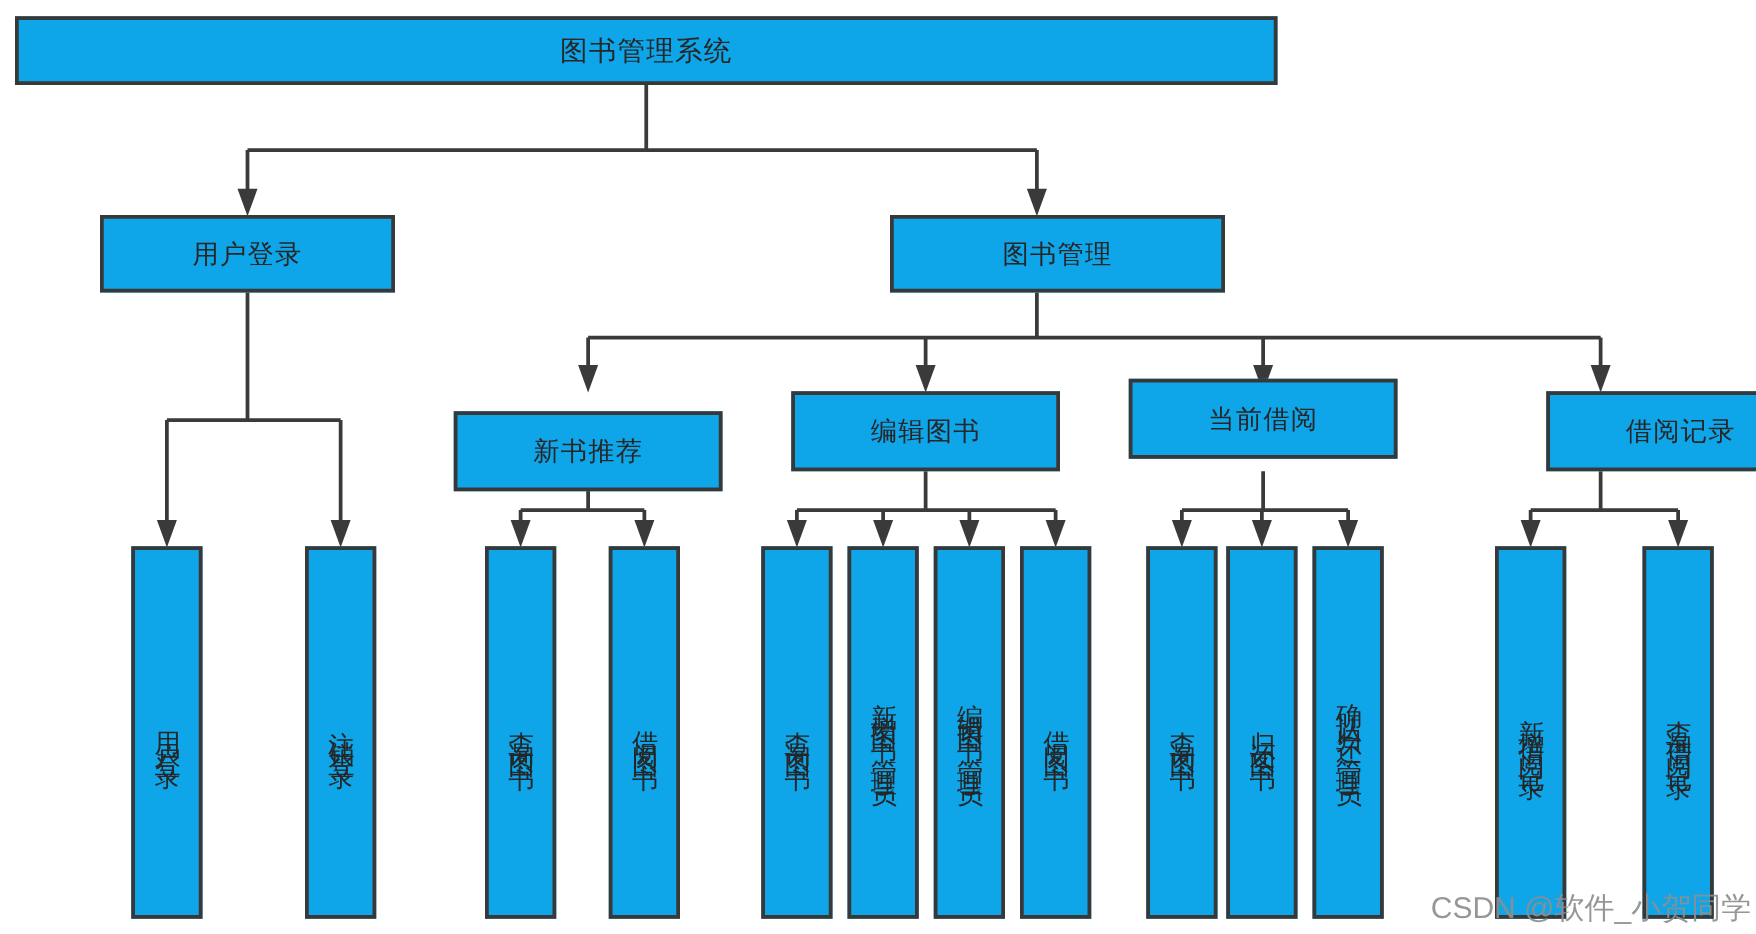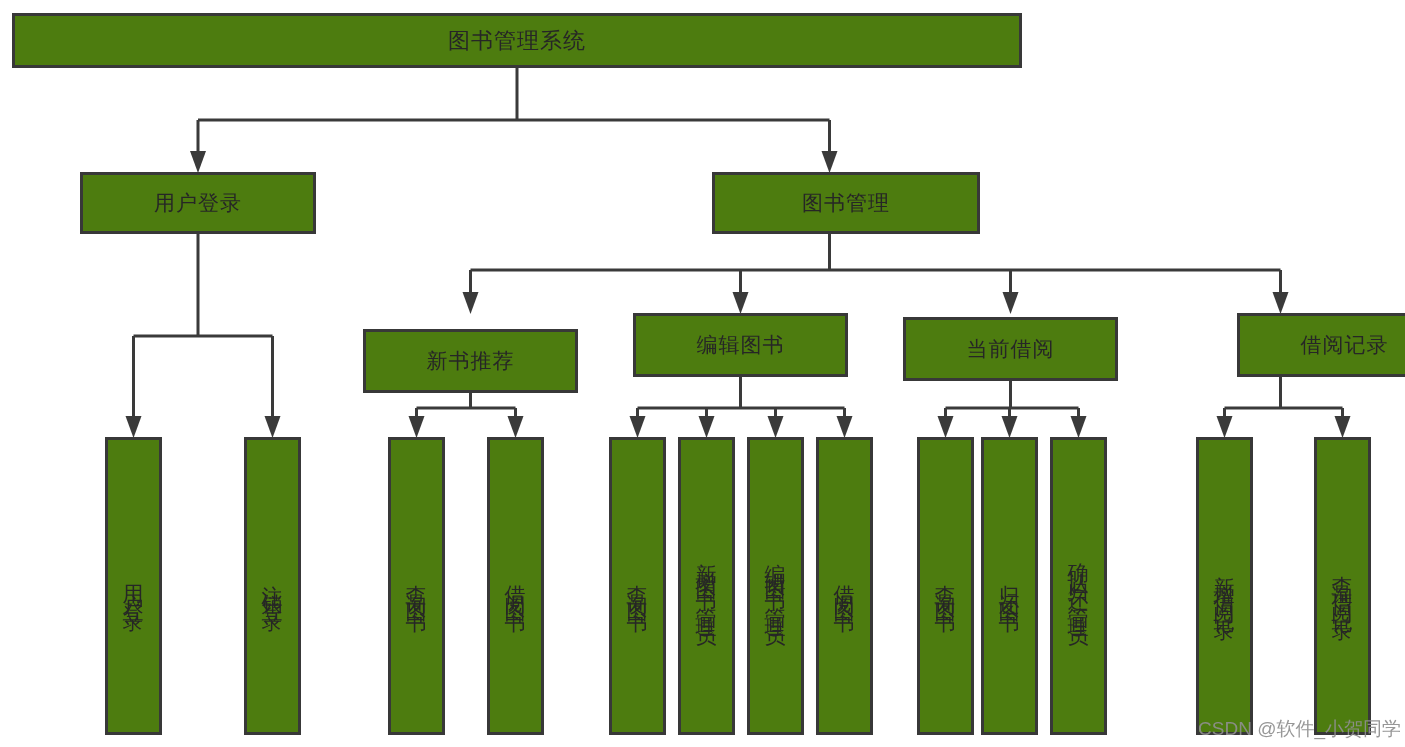--- a/index.html
+++ b/index.html
@@ -17,21 +17,21 @@
   }
   .connector-layer {
     position: absolute;
     left: 0;
     top: 0;
     z-index: 0;
   }
   .node {
     position: absolute;
     box-sizing: border-box;
-    background: #4d7c0f;
+    background: #0ea5e9;
     border: 3px solid #383838;
     color: #262626;
     display: flex;
     align-items: center;
     justify-content: center;
     z-index: 1;
   }
   .node.h {
     font-size: 21px;
     letter-spacing: 1px;
@@ -44,21 +44,21 @@
     writing-mode: vertical-lr;
     text-orientation: mixed;
     letter-spacing: 9px;
     font-size: 21px;
     line-height: 1;
   }
   .watermark {
     position: absolute;
     right: 4px;
     bottom: 5px;
-    font-size: 19px;
+    font-size: 24px;
     color: #8f8f8f;
     opacity: 0.92;
     z-index: 2;
     white-space: nowrap;
   }
 </style>
 </head>
 <body>
 
 <div class="canvas">
@@ -106,21 +106,21 @@
       </g>
     </svg>
 
   <div class="node h root-box" style="left:12px; top:13px; width:1010px; height:55px;">图书管理系统</div>
 
   <div class="node h" style="left:80px; top:172px; width:236px; height:62px;">用户登录</div>
   <div class="node h" style="left:712px; top:172px; width:268px; height:62px;">图书管理</div>
 
   <div class="node h" style="left:363px; top:329px; width:215px; height:64px;">新书推荐</div>
   <div class="node h" style="left:633px; top:313px; width:215px; height:64px;">编辑图书</div>
-  <div class="node h" style="left:903px; top:317px; width:215px; height:64px;">当前借阅</div>
+  <div class="node h" style="left:903px; top:303px; width:215px; height:64px;">当前借阅</div>
   <div class="node h" style="left:1237px; top:313px; width:215px; height:64px;">借阅记录</div>
 
   <div class="node leaf" style="left:105px; top:437px; width:57px; height:298px;">
     <span>用户登录</span>
   </div>
   <div class="node leaf" style="left:244px; top:437px; width:57px; height:298px;">
     <span>注销登录</span>
   </div>
 
   <div class="node leaf" style="left:388px; top:437px; width:57px; height:298px;">

